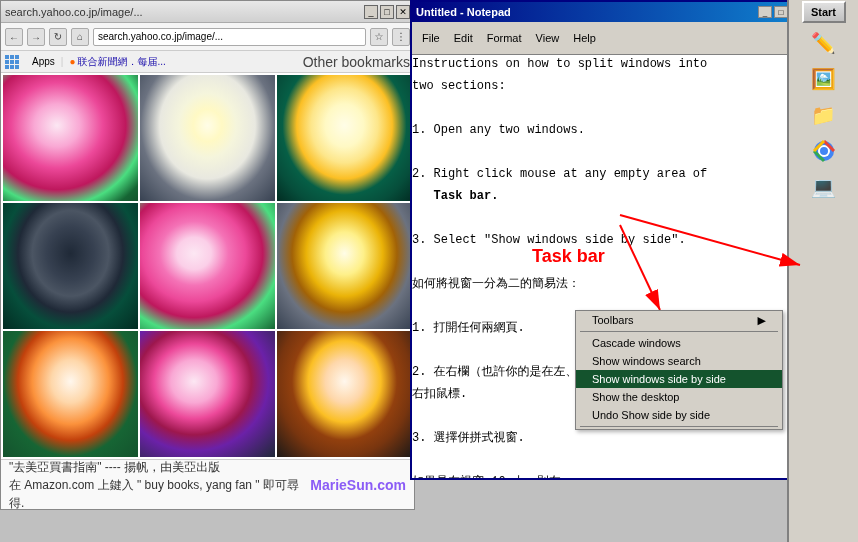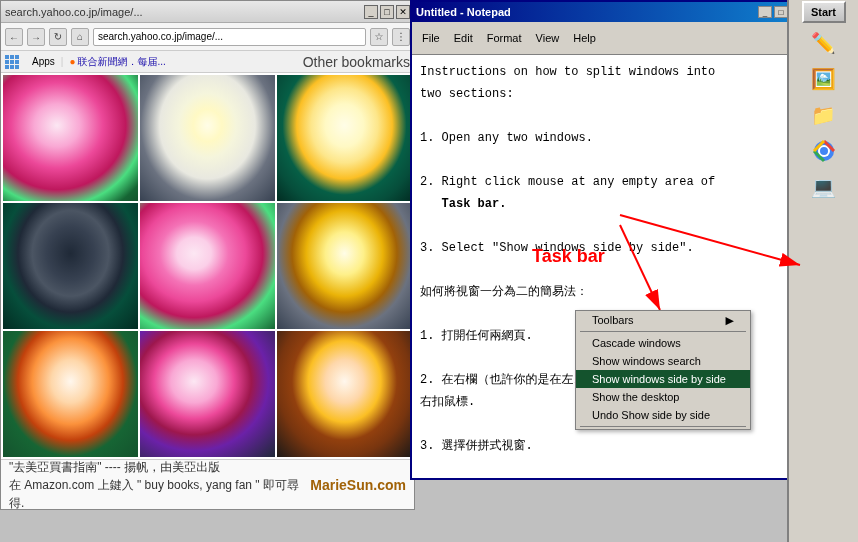--- a/index.html
+++ b/index.html
@@ -164,21 +164,21 @@
       padding: 4px 8px;
     }
     .bottom-text-left {
       font-size: 12px;
       color: #333;
       line-height: 1.5;
     }
     .bottom-text-right {
       font-size: 14px;
       font-weight: bold;
-      color: #a16207;
+      color: #8b5cf6;
     }
 
     
     .notepad-window {
       position: absolute;
       left: 410px;
       top: 0;
       width: 400px;
       height: 480px;
       background: #14532d;
@@ -225,21 +225,20 @@
       border-bottom: 1px solid #808080;
     }
     .menu-item {
       font-size: 11px;
       padding: 1px 6px;
       cursor: pointer;
       color: #000;
     }
     .notepad-content {
       flex: 1;
-      padding: 8px;
       font-family: 'Courier New', monospace;
       font-size: 12px;
       line-height: 1.5;
       overflow-y: auto;
       position: relative;
       background: white;
     }
     .notepad-content p {
       margin-bottom: 4px;
     }
@@ -269,21 +268,21 @@
       display: flex;
       flex: 1;
       overflow: hidden;
     }
 
     
     .context-menu {
       position: absolute;
       left: 575px;
       top: 310px;
-      width: 176px;
+      width: 208px;
       background: #d4d0c8;
       border: 1px solid #808080;
       box-shadow: 2px 2px 4px rgba(0,0,0,0.3);
       font-size: 11px;
       z-index: 100;
     }
     .context-menu-item {
       padding: 3px 16px;
       cursor: pointer;
       color: #000;

